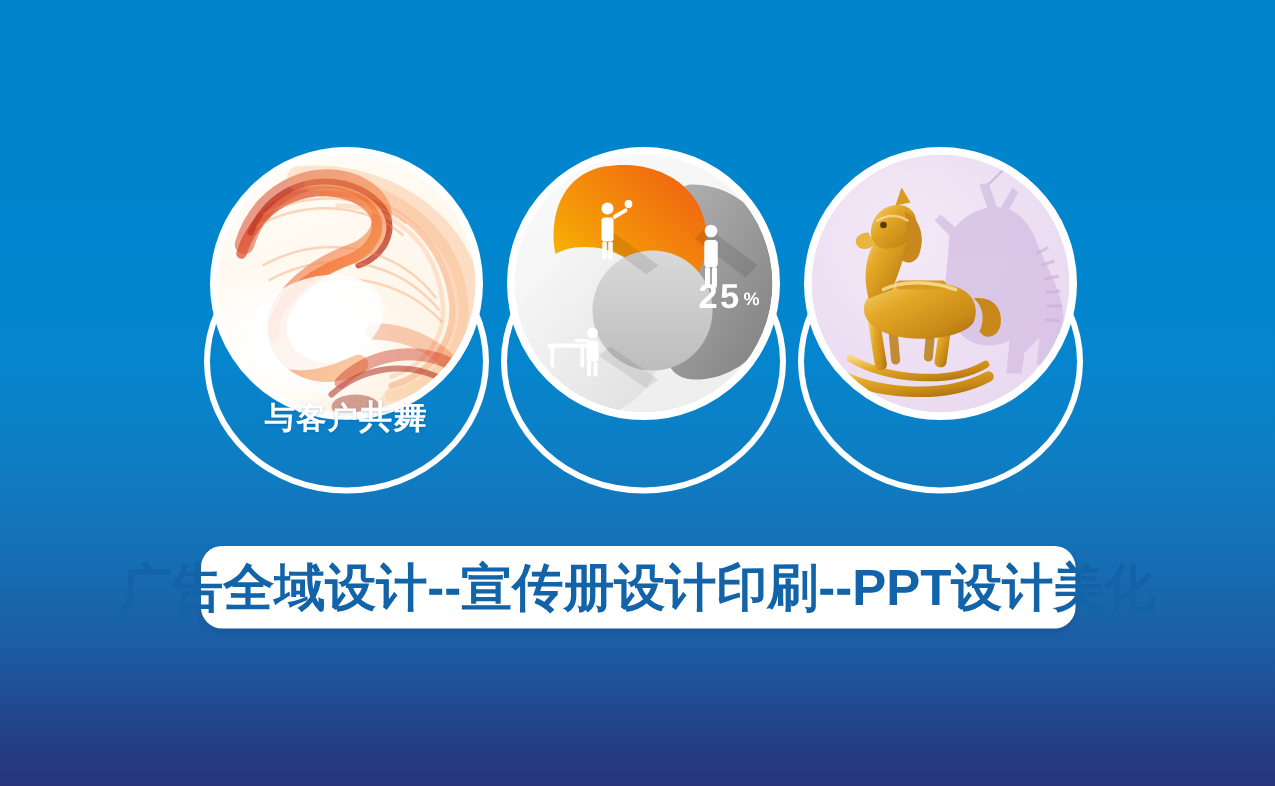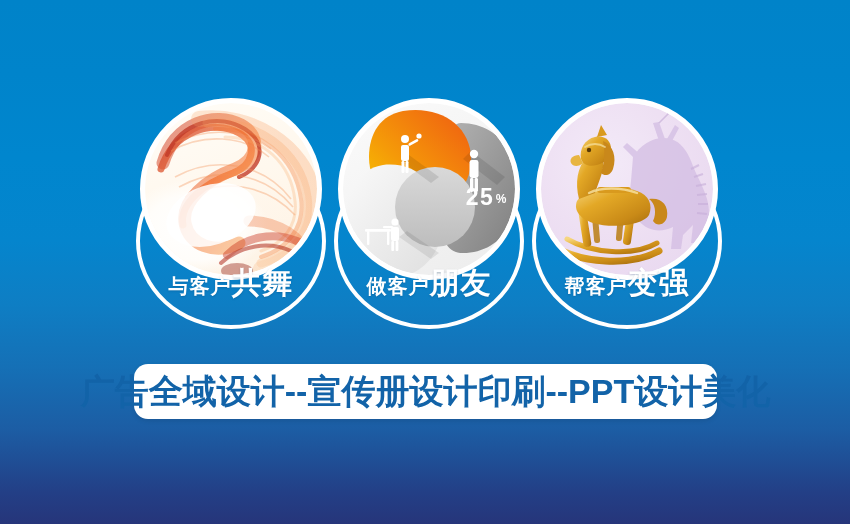--- a/index.html
+++ b/index.html
@@ -109,21 +109,21 @@
     left: 0;
     top: 165px;
     width: 196px;
     text-align: center;
     color: #ffffff;
     font-weight: bold;
     white-space: nowrap;
     text-shadow: 0 1px 2px rgba(0,50,95,0.25);
   }
   .caption .small { font-size: 20px; letter-spacing: 1px; margin-top: 11px; }
-  .caption .big   { font-size: 30px; letter-spacing: 1px; }
+  .caption .big   { font-size: 22px; letter-spacing: 1px; }
 
   
   .banner {
     position: absolute;
     left: 134px;
     top: 364px;
     width: 583px;
     height: 55px;
     background: #ffffff;
     border-radius: 14px;
@@ -266,23 +266,20 @@
                 <rect x="40" y="123" width="10" height="2.2" rx="1"></rect>
               </g>
 
               <text x="137" y="102" font-family="Liberation Sans, sans-serif" font-size="23" fill="#ffffff" text-anchor="middle" letter-spacing="1.5">25</text>
               <text x="158" y="100" font-family="Liberation Sans, sans-serif" font-size="12" fill="#ffffff" text-anchor="middle">%</text>
             </svg>
           </div>
         </div>
       </div>
 
-      <div class="caption">
-        <span class="small">做客户</span><span class="big">朋友</span>
-      </div>
     </div>
 
     <div class="card c2">
       <div class="ring"></div>
 
       <div class="disc">
         <div class="disc-inner">
           <div class="art-horse">
             <svg viewBox="0 0 182 182" width="182" height="182">
               <defs>
@@ -346,23 +343,20 @@
                 <path d="M108,96 C120,94 128,102 126,114 C124,122 116,124 112,118 C116,110 114,100 108,96 Z" fill="#c9881b"></path>
 
                 <path d="M48,90 C60,84 80,84 96,90" fill="none" stroke="#f7e2a4" stroke-width="2.4" opacity="0.8" stroke-linecap="round"></path>
                 <path d="M44,44 C50,40 58,40 64,44" fill="none" stroke="#f7e2a4" stroke-width="1.8" opacity="0.7" stroke-linecap="round"></path>
               </g>
             </svg>
           </div>
         </div>
       </div>
 
-      <div class="caption">
-        <span class="small">帮客户</span><span class="big">变强</span>
-      </div>
     </div>
 
   </div>
 
   <div class="banner">
     <span class="banner-text">广告全域设计--宣传册设计印刷--PPT设计美化</span>
   </div>
 
 </div>
 

